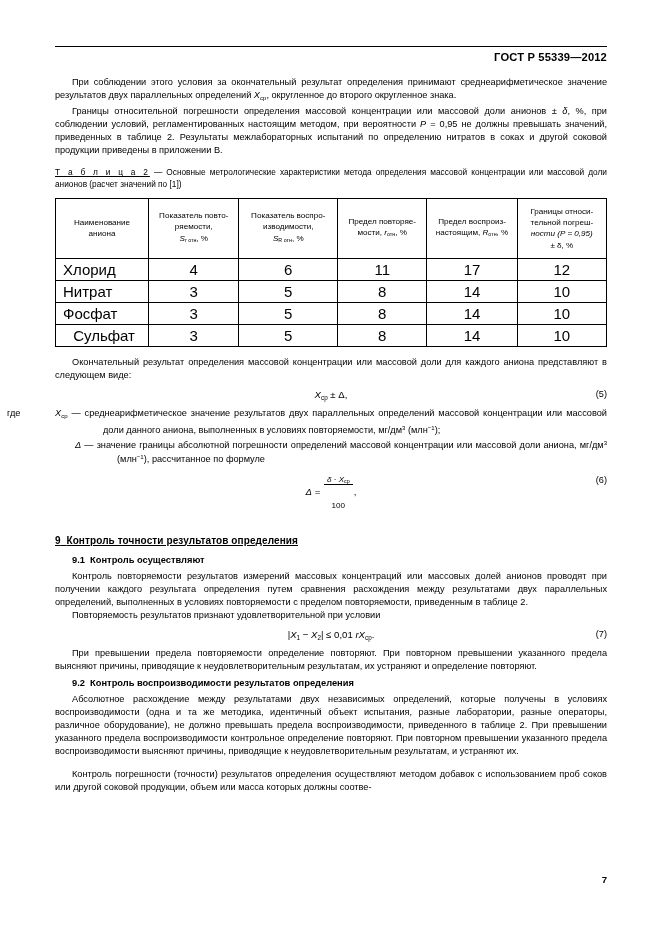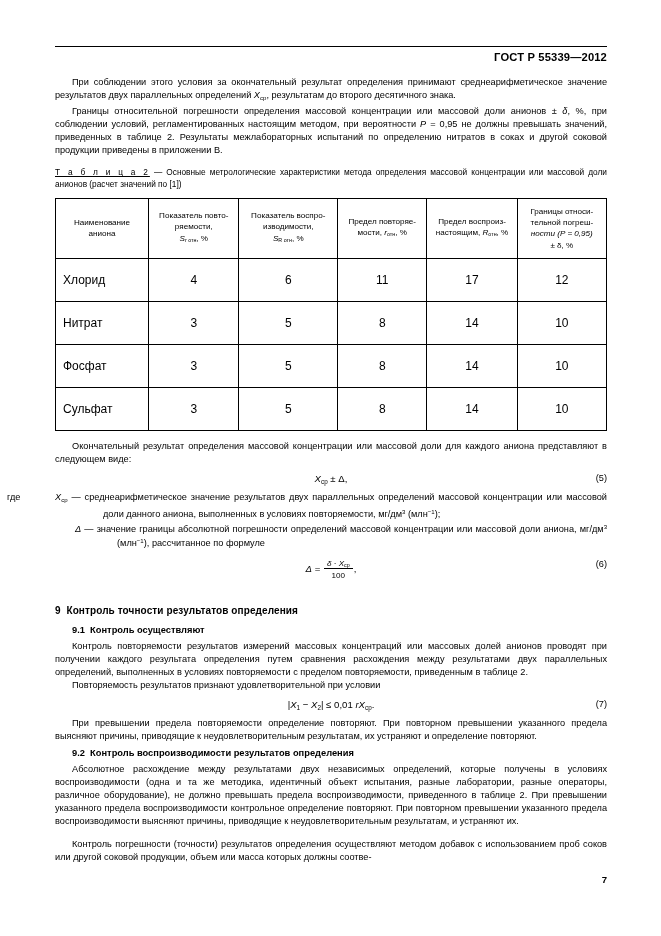--- a/index.html
+++ b/index.html
@@ -87,32 +87,33 @@
     border-bottom: 1.6px solid #000;
     font-weight: normal;
     font-size: 8.1px;
     line-height: 11.3px;
     text-align: center;
     padding: 7px 4px 7px 4px;
     height: 56px;
     box-sizing: border-box;
   }
   table.gost tbody td {
-    font-size: 12px;
-    text-align: center;
-    padding: 14px 3px;
+    font-size: 15px;
+    text-align: center;
+    padding: 2px 3px;
     height: 17px;
     box-sizing: border-box;
   }
   table.gost tbody td.name {
     text-align: left;
     padding-left: 7px;
   }
   table.gost tbody tr:last-child td {
     border-bottom: 1.2px solid #000;
+    text-align: center;
   }
   .it { font-style: italic; }
   sub { font-size: 0.66em; vertical-align: -0.28em; }
   sup { font-size: 0.66em; vertical-align: 0.42em; }
 
   
   .formula-row {
     position: relative;
     font-size: 9.6px;
     text-align: center;
@@ -133,21 +134,21 @@
   }
   .frac .top {
     display: block;
     font-size: 8.1px;
     padding: 0 3px 0.5px 3px;
     border-bottom: 0.8px solid #000;
   }
   .frac .bot {
     display: block;
     font-size: 8.1px;
-    padding-top: 2px;
+    padding-top: 16px;
   }
   .formula-tall { margin: 8px 0 9px 0; }
 
   
   .whereblock {
     font-size: 9.2px;
     line-height: 13.1px;
   }
   .where-item {
     display: block;
@@ -158,20 +159,21 @@
   .where-item + .where-item { margin-top: 0; }
   .where-item .lead { display: inline-block; }
 
   
   h2.sect {
     font-size: 10px;
     font-weight: bold;
     margin: 0;
     padding: 0;
     letter-spacing: 0.1px;
+    text-decoration: underline;
   }
   h3.subsect {
     font-size: 9.3px;
     font-weight: bold;
     margin: 0;
     padding: 0;
     text-indent: 17px;
   }
 
   
@@ -189,21 +191,21 @@
 <div class="page">
   <div class="sheet">
 
     <div class="doc-header">
       <div class="rule"></div>
       <div class="std-no">ГОСТ Р 55339—2012</div>
     </div>
 
     <div class="gap-sm"></div>
 
-    <p class="para indent"><span>При соблюдении этого условия за окончательный результат определения принимают среднеарифметическое значение результатов двух параллельных определений </span><span class="it">X</span><sub>ср</sub><span>, результатам до второго десятичного знака.</span></p>
+    <p class="para indent"><span>При соблюдении этого условия за окончательный результат определения принимают среднеарифметическое значение результатов двух параллельных определений </span><span class="it">X</span><sub>ср</sub><span>, округленное до второго округленное знака.</span></p>
 
     <p class="para indent"><span>Границы относительной погрешности определения массовой концентрации или массовой доли анионов ± </span><span class="it">δ</span><span>, %, при соблюдении условий, регламентированных настоящим методом, при вероятности </span><span class="it">P</span><span> = 0,95 не должны превышать значений, приведенных в таблице  2. Результаты межлабораторных испытаний по определению нитратов в соках и другой соковой продукции приведены в приложении В.</span></p>
 
     <div class="gap-md"></div>
 
     <p class="tbl-caption"><span class="spaced">Т а б л и ц а  2</span><span> — </span><span>Основные метрологические характеристики метода определения массовой концентрации или массовой доли анионов (расчет значений по [1])</span></p>
 
     <table class="gost">
       <colgroup>
         <col style="width:16.9%">

